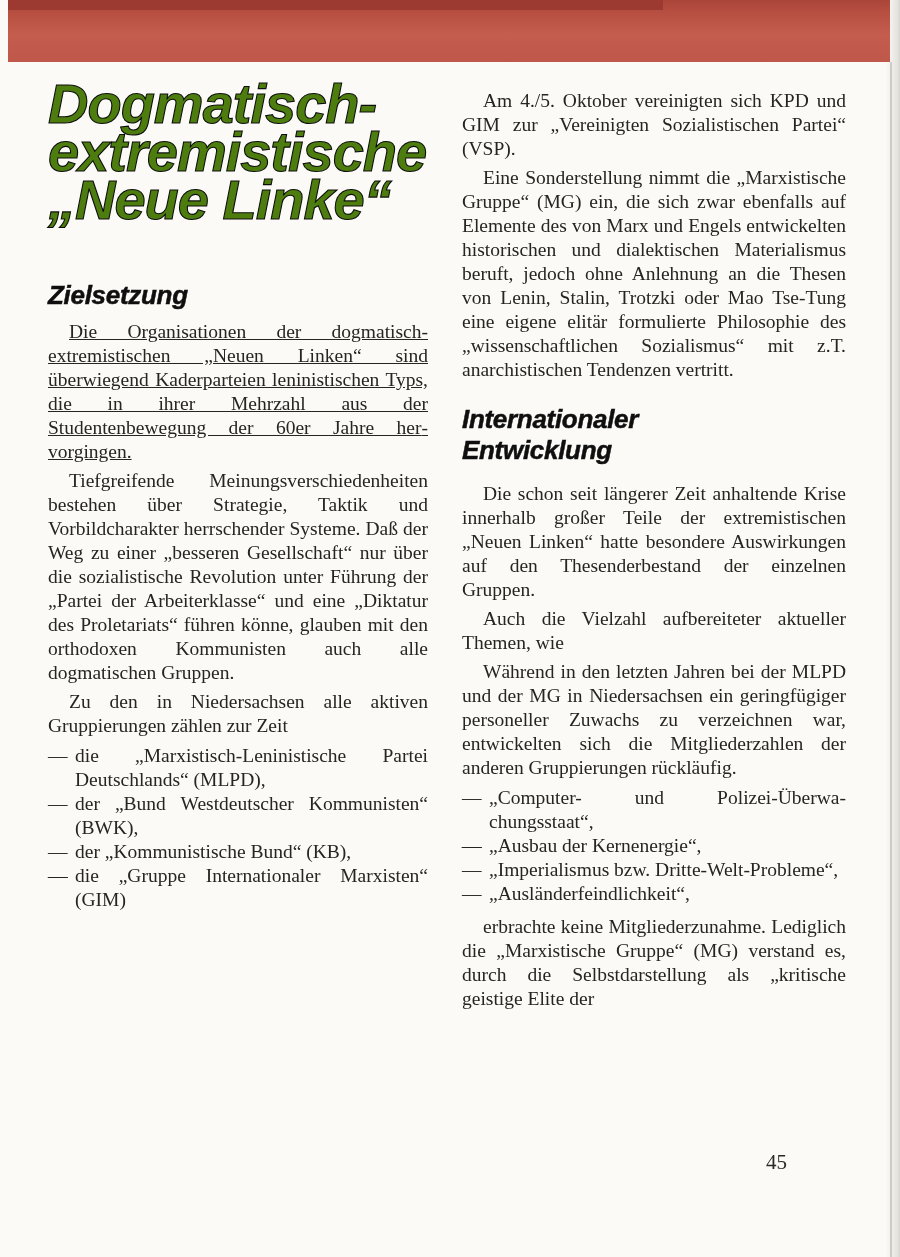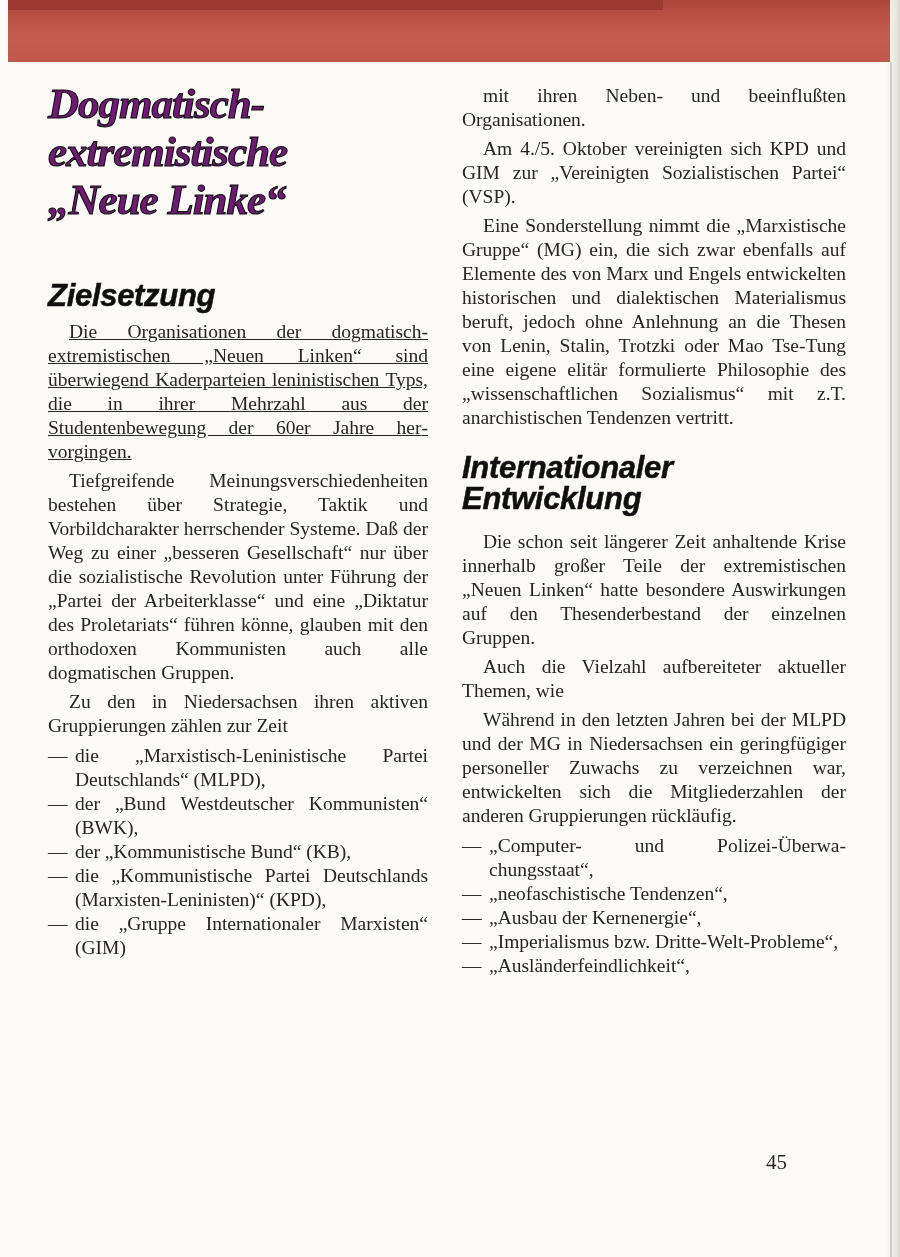--- a/index.html
+++ b/index.html
@@ -37,37 +37,37 @@
     right: 8px; top: 62px; width: 2px; height: 1195px;
     background: rgba(100,96,88,0.25);
   }
   
   .col { position: absolute; top: 80px; }
   .col-left  { left: 48px;  width: 380px; }
   .col-right { left: 462px; width: 384px; top: 84px; }
 
   .article-title {
     margin: 0;
-    font-family: Liberation Serif, serif;
+    font-family: Liberation Sans, sans-serif;
     font-style: italic;
     font-weight: 900;
-    font-size: 43px;
+    font-size: 56px;
     line-height: 48px;
     letter-spacing: -1px;
-    color: #701a75;
+    color: #4d7c0f;
     -webkit-text-stroke: 1.1px #0d0d0d;
   }
   .article-title span { display: block; }
 
   .section-heading {
     margin: 0;
     font-family: "Liberation Sans", "DejaVu Sans", sans-serif;
     font-style: italic;
     font-weight: 900;
-    font-size: 31px;
+    font-size: 26px;
     line-height: 31px;
     letter-spacing: -0.3px;
     color: #0f0f0f;
     -webkit-text-stroke: 0.5px #0f0f0f;
   }
   .heading-zielsetzung { margin-top: 56px; }
   .heading-org { margin-top: 22px; margin-bottom: 16px; }
   .heading-org span { display: block; }
 
   .body-text p {
@@ -117,50 +117,48 @@
       <span>Dogmatisch-</span>
       <span>extremistische</span>
       <span>„Neue Linke“</span>
     </h1>
 
     <h2 class="section-heading heading-zielsetzung">Zielsetzung</h2>
 
     <div class="body-text">
       <p class="indent first-body">Die Organisationen der dogmatisch-extremistischen „Neuen Linken“ sind überwiegend Kaderparteien leninisti­schen Typs, die in ihrer Mehrzahl aus der Studentenbewegung der 60er Jahre her­vorgingen.</p>
       <p class="indent">Tiefgreifende Meinungsverschieden­heiten bestehen über Strategie, Taktik und Vorbildcharakter herrschender Sy­steme. Daß der Weg zu einer „besseren Gesellschaft“ nur über die sozialistische Revolution unter Führung der „Partei der Arbeiterklasse“ und eine „Diktatur des Proletariats“ führen könne, glauben mit den orthodoxen Kommunisten auch alle dogmatischen Gruppen.</p>
-      <p class="indent">Zu den in Niedersachsen ihren aktiven Gruppierungen zählen zur Zeit</p>
+      <p class="indent">Zu den in Niedersachsen alle aktiven Gruppierungen zählen zur Zeit</p>
     </div>
 
     <div class="dash-list">
       <div class="dash-item">
         <span class="dash">—</span>
         <span>die „Marxistisch-Leninistische Partei Deutschlands“ (MLPD),</span>
       </div>
       <div class="dash-item">
         <span class="dash">—</span>
         <span>der „Bund Westdeutscher Kommuni­sten“ (BWK),</span>
       </div>
       <div class="dash-item">
         <span class="dash">—</span>
         <span>der „Kommunistische Bund“ (KB),</span>
       </div>
       <div class="dash-item">
         <span class="dash">—</span>
-        <span>die „Kommunistische Partei Deutschlands (Marxisten-Lenini­sten)“ (KPD),</span>
       </div>
       <div class="dash-item">
         <span class="dash">—</span>
         <span>die „Gruppe Internationaler Marxi­sten“ (GIM)</span>
       </div>
     </div>
   </div>
 
   <div class="col col-right">
     <div class="body-text">
-      <p class="indent" style="margin-top:0">mit ihren Neben- und beeinflußten Organisationen.</p>
       <p class="indent">Am 4./5. Oktober vereinigten sich KPD und GIM zur „Vereinigten Sozia­listischen Partei“ (VSP).</p>
       <p class="indent">Eine Sonderstellung nimmt die „Mar­xistische Gruppe“ (MG) ein, die sich zwar ebenfalls auf Elemente des von Marx und Engels entwickelten histori­schen und dialektischen Materialismus beruft, jedoch ohne Anlehnung an die Thesen von Lenin, Stalin, Trotzki oder Mao Tse-Tung eine eigene elitär formu­lierte Philosophie des „wissenschaftli­chen Sozialismus“ mit z.T. anarchisti­schen Tendenzen vertritt.</p>
     </div>
 
     <h2 class="section-heading heading-org">
       <span>Internationaler</span>
       <span>Entwicklung</span>
     </h2>
 
     <div class="body-text">
@@ -169,36 +167,38 @@
       <p class="indent">Während in den letzten Jahren bei der MLPD und der MG in Niedersachsen ein geringfügiger personeller Zuwachs zu verzeichnen war, entwickelten sich die Mitgliederzahlen der anderen Gruppie­rungen rückläufig.</p>
     </div>
 
     <div class="dash-list">
       <div class="dash-item">
         <span class="dash">—</span>
         <span>„Computer- und Polizei-Überwa­chungsstaat“,</span>
       </div>
       <div class="dash-item">
         <span class="dash">—</span>
-        <span>„neofaschistische Tendenzen“,</span>
       </div>
       <div class="dash-item">
         <span class="dash">—</span>
       </div>
       <div class="dash-item">
         <span class="dash">—</span>
         <span>„Ausbau der Kernenergie“,</span>
       </div>
       <div class="dash-item">
         <span class="dash">—</span>
         <span>„Imperialismus bzw. Dritte-Welt-Probleme“,</span>
       </div>
       <div class="dash-item">
         <span class="dash">—</span>
         <span>„Ausländerfeindlichkeit“,</span>
       </div>
     </div>
 
+    <div class="body-text">
+      <p class="indent" style="margin-top:9px">erbrachte keine Mitgliederzunahme. Lediglich die „Marxistische Gruppe“ (MG) verstand es, durch die Selbstdar­stellung als „kritische geistige Elite der</p>
+    </div>
   </div>
 
   <div class="page-number">45</div>
 
 </div>
 
 </body></html>

